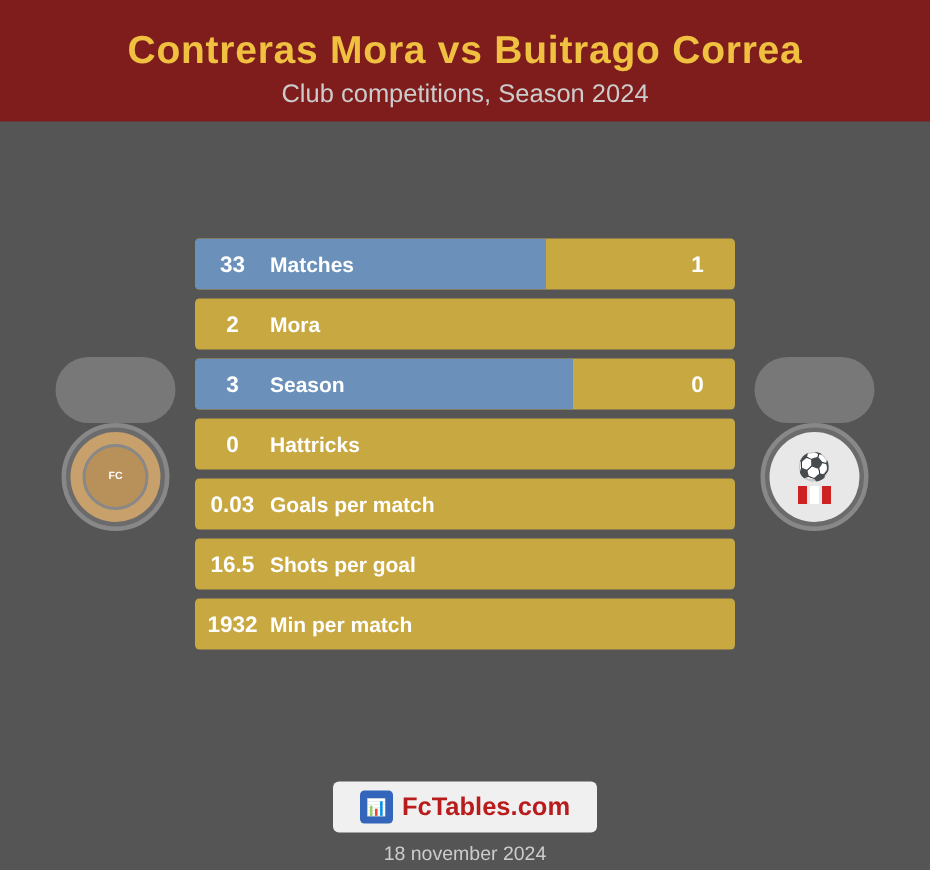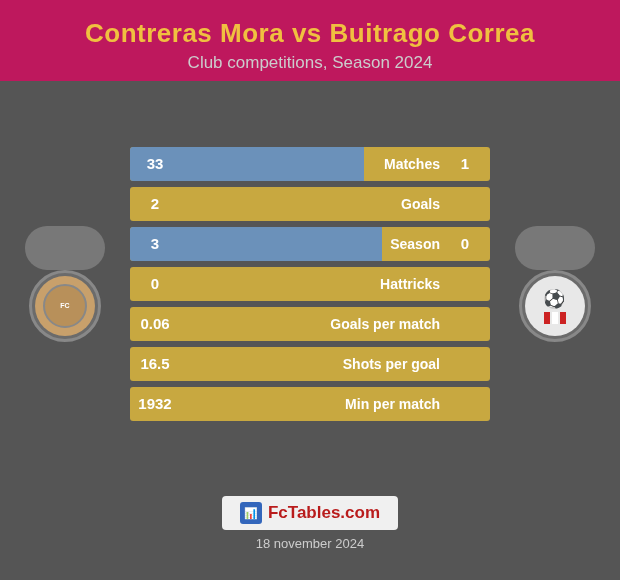--- a/index.html
+++ b/index.html
@@ -12,21 +12,21 @@
       overflow: hidden;
       display: flex;
       flex-direction: column;
       align-items: center;
     }
 
     .header {
       width: 100%;
       text-align: center;
       padding: 18px 10px 8px;
-      background: #be185d;
+      background: #7f1d1d;
     }
 
     .header-title {
       color: #f0c040;
       font-size: 26px;
       font-weight: bold;
       letter-spacing: 0.5px;
     }
 
     .header-subtitle {
@@ -36,21 +36,21 @@
     }
 
     .main-content {
       width: 100%;
       flex: 1;
       display: flex;
       flex-direction: row;
       align-items: center;
       justify-content: center;
       padding: 0 10px;
-      gap: 20px;
+      gap: 8px;
     }
 
     .logo-left, .logo-right {
       width: 90px;
       display: flex;
       flex-direction: column;
       align-items: center;
       flex-shrink: 0;
     }
 
@@ -171,21 +171,21 @@
       text-align: center;
       color: #fff;
       font-size: 15px;
       font-weight: bold;
       z-index: 2;
       flex-shrink: 0;
     }
 
     .stat-label {
       flex: 1;
-      text-align: right;
+      text-align: left;
       color: #fff;
       font-size: 14px;
       font-weight: bold;
       z-index: 2;
     }
 
     .stat-right-val {
       width: 50px;
       text-align: center;
       color: #fff;
@@ -237,21 +237,21 @@
 
     .brand-text {
       color: #b91c1c;
       font-size: 17px;
       font-weight: bold;
     }
 
     .footer-date {
       color: #cccccc;
       font-size: 13px;
-      padding-bottom: 29px;
+      padding-bottom: 4px;
       text-align: center;
     }
   </style>
 </head>
 <body>
 
 <div class="header">
   <div class="header-title">Contreras Mora vs Buitrago Correa</div>
   <div class="header-subtitle">Club competitions, Season 2024</div>
 </div>
@@ -271,36 +271,36 @@
   <div class="stats-container">
 
   <div class="stat-row">
         <div class="stat-bar" style="width: 65%;"></div>
         <div class="stat-left-val">33</div>
         <div class="stat-label">Matches</div>
         <div class="stat-right-val">1</div>
       </div>
       <div class="stat-row">
         <div class="stat-left-val">2</div>
-        <div class="stat-label">Goals</div>
+        <div class="stat-label">Mora</div>
         <div class="stat-right-val"></div>
       </div>
       <div class="stat-row">
         <div class="stat-bar" style="width: 70%;"></div>
         <div class="stat-left-val">3</div>
         <div class="stat-label">Season</div>
         <div class="stat-right-val">0</div>
       </div>
       <div class="stat-row">
         <div class="stat-left-val">0</div>
         <div class="stat-label">Hattricks</div>
         <div class="stat-right-val"></div>
       </div>
       <div class="stat-row">
-        <div class="stat-left-val">0.06</div>
+        <div class="stat-left-val">0.03</div>
         <div class="stat-label">Goals per match</div>
         <div class="stat-right-val"></div>
       </div>
       <div class="stat-row">
         <div class="stat-left-val">16.5</div>
         <div class="stat-label">Shots per goal</div>
         <div class="stat-right-val"></div>
       </div>
       <div class="stat-row">
         <div class="stat-left-val">1932</div>

